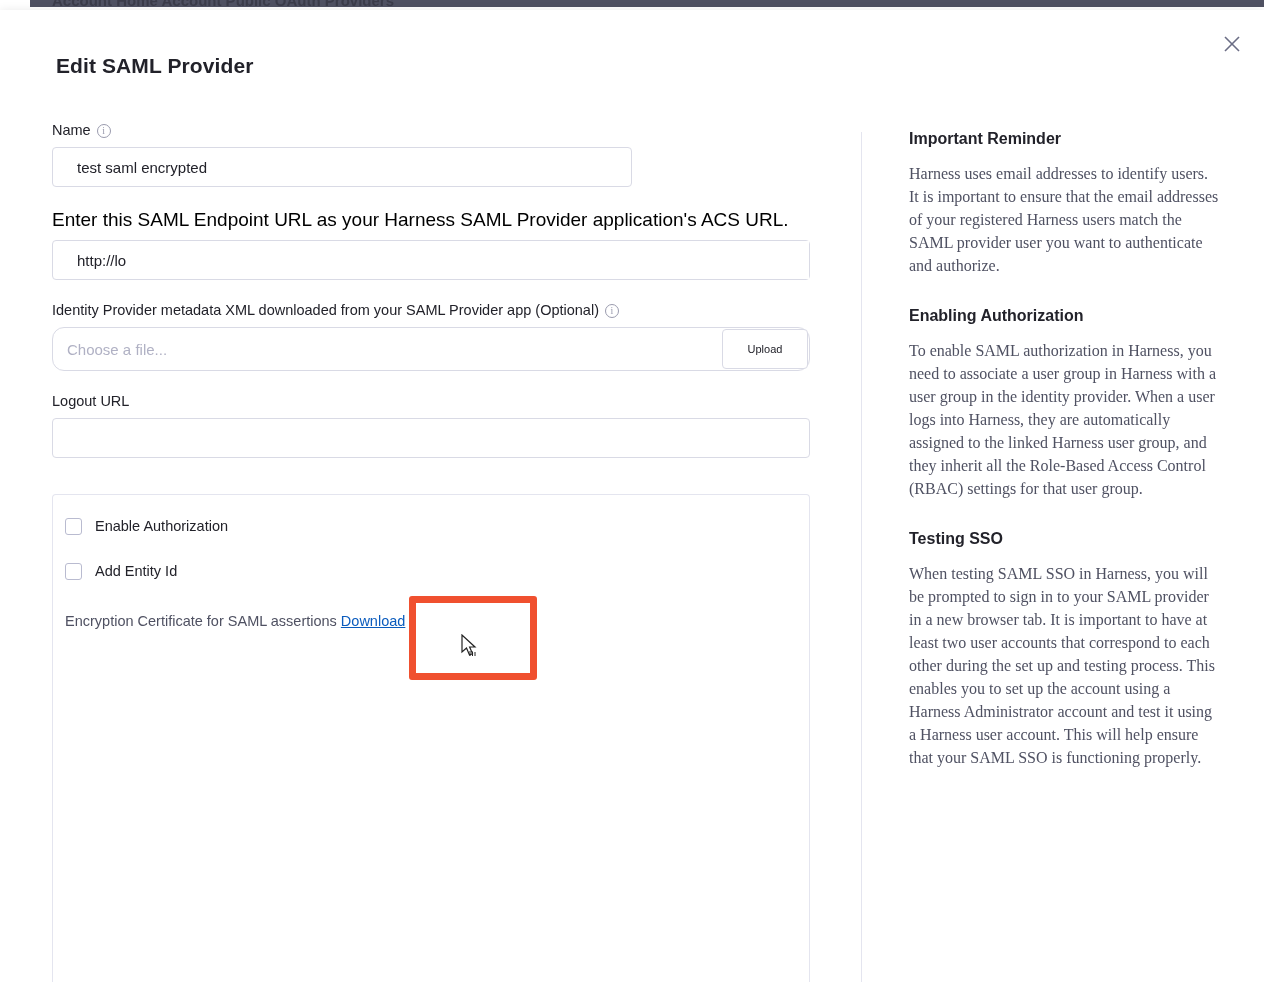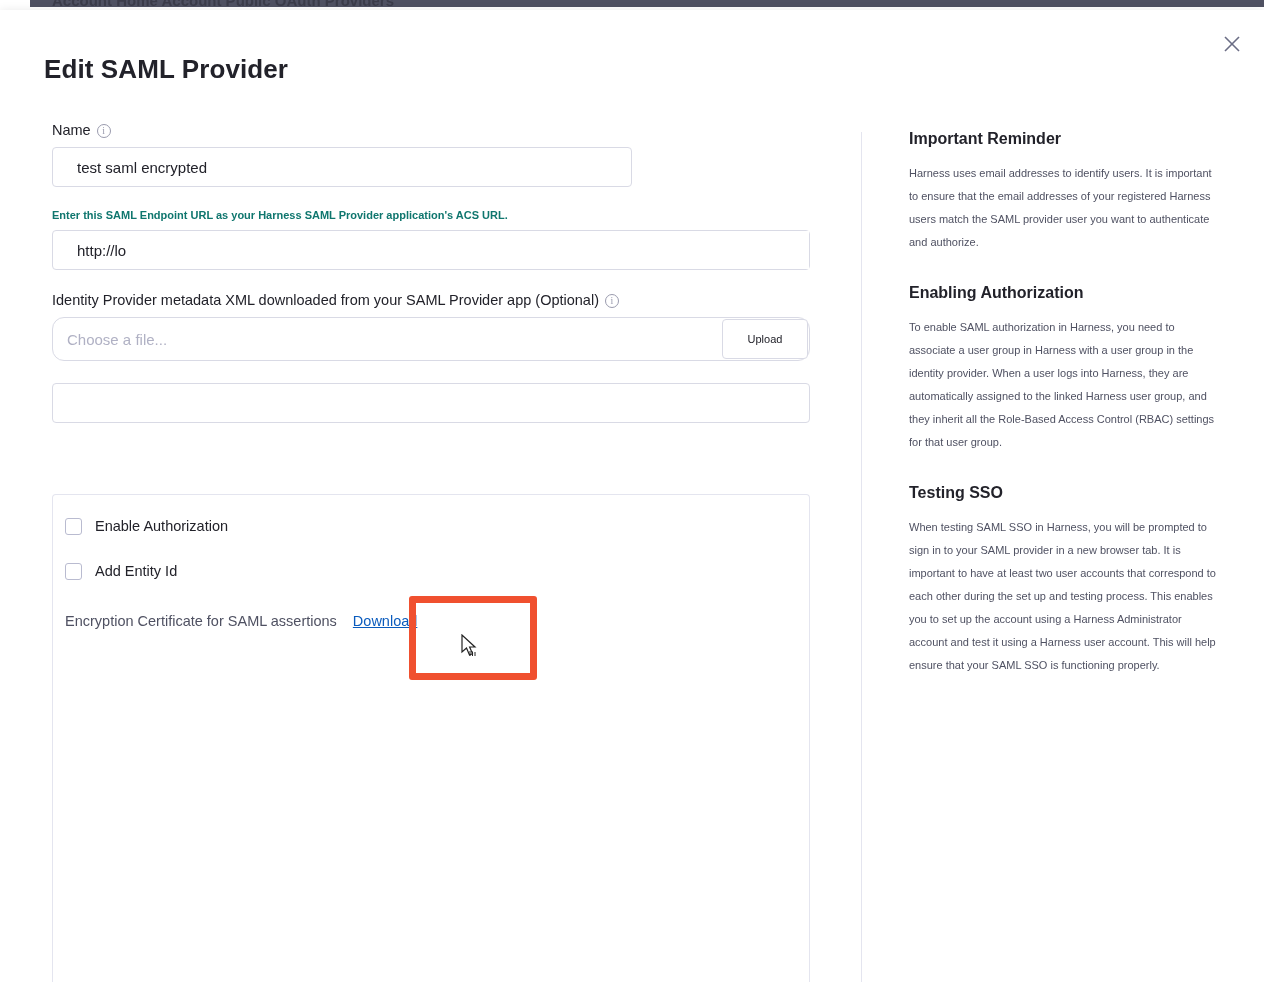--- a/index.html
+++ b/index.html
@@ -63,22 +63,22 @@
     right: 16px; top: 18px;
     width: 32px; height: 32px;
     display: flex; align-items: center; justify-content: center;
     cursor: pointer;
     color: #6b6d85;
   }
   .close-btn svg { display:block; }
 
   .modal-title {
     position: absolute;
-    left: 44px; top: 44px;
-    font-size: 26px;
+    left: 56px; top: 44px;
+    font-size: 21px;
     font-weight: bold;
     color: #22222a;
     letter-spacing: 0.1px;
   }
 
   
   .form-col {
     position: absolute;
     left: 52px; top: 112px;
     width: 762px;
@@ -86,23 +86,23 @@
 
   .field-label {
     font-size: 14.5px;
     color: #22222a;
     margin-bottom: 9px;
     display: flex;
     align-items: flex-end;
     gap: 6px;
   }
   .field-label.bold {
-    font-weight: bold;
-    color: #0f766e;
-    font-size: 11px;
+    font-weight: normal;
+    color: #000000;
+    font-size: 19px;
   }
   .info-icon {
     display: inline-flex;
     align-items: center;
     justify-content: center;
     width: 14px; height: 14px;
     border: 1px solid #9a9bae;
     border-radius: 50%;
     color: #9a9bae;
     font-size: 10px;
@@ -213,21 +213,21 @@
     cursor: pointer;
     flex: 0 0 auto;
   }
   .check-label {
     font-size: 14.5px;
     color: #22222a;
   }
   .cert-row {
     display: flex;
     align-items: center;
-    gap: 16px;
+    gap: 4px;
     padding-left: 12px;
     margin-top: 28px;
     font-size: 14.5px;
     color: #4f5162;
   }
   .download-link {
     color: #0a5bbd;
     text-decoration: underline;
     cursor: pointer;
     font-size: 14.5px;
@@ -264,24 +264,25 @@
     left: 909px; top: 120px;
     width: 310px;
   }
   .info-h {
     font-size: 16px;
     font-weight: bold;
     color: #22222a;
     margin: 0 0 14px 0;
   }
   .info-p {
-    font-size: 11px;
+    font-size: 16px;
     line-height: 23px;
     color: #4f5162;
     margin: 0 0 30px 0;
+    font-family: Liberation Serif, serif;
   }
   .info-p:last-child { margin-bottom: 1px; }
 </style>
 </head>
 <body>
 
 <div id="app">
 
   <div class="bg-strip">
     <div class="topbar"></div>
@@ -329,20 +330,23 @@
         <span class="info-icon">i</span>
       </div>
       <div class="file-row">
         <div class="file-placeholder">Choose a file...</div>
         <div class="upload-btn">Upload</div>
       </div>
 
       <div class="row-gap"></div>
 
       
+      <div class="field-label">
+        <span>Logout URL</span>
+      </div>
       <input class="text-input wide" type="text" value="" style="">
     </div>
 
     <div class="options-panel">
       <div class="check-row">
         <div class="checkbox"></div>
         <div class="check-label">Enable Authorization</div>
       </div>
       <div class="check-row">
         <div class="checkbox"></div>

